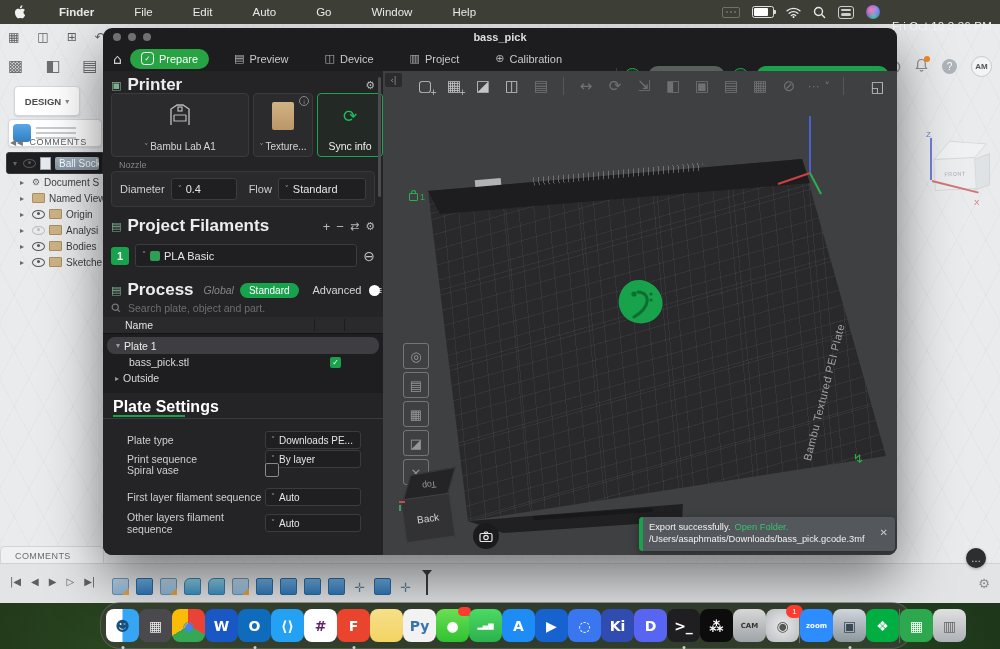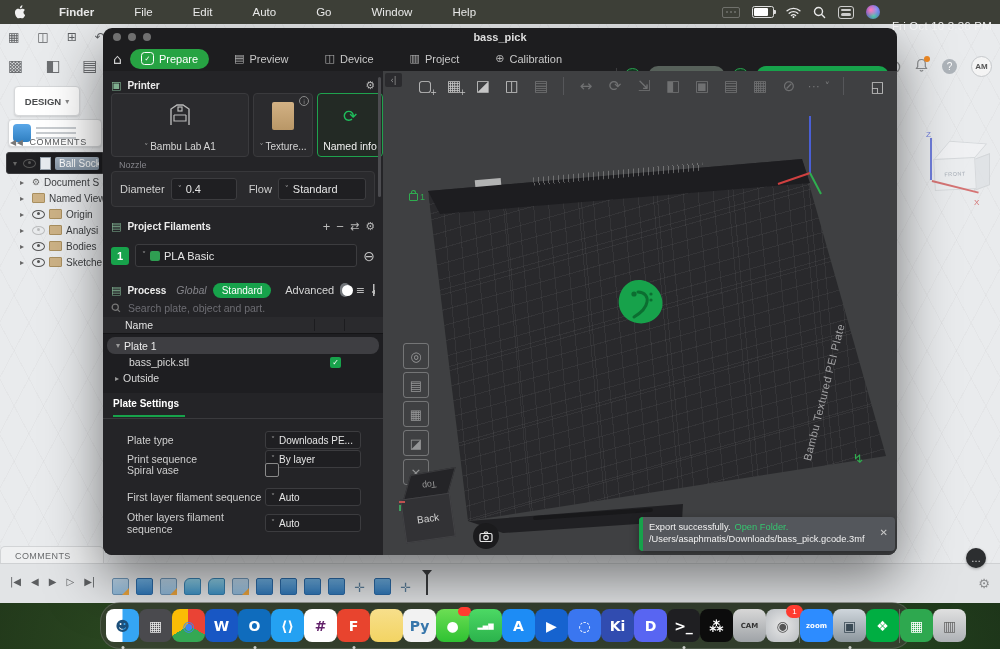--- a/index.html
+++ b/index.html
@@ -120,21 +120,21 @@
   .vdiv{width:1px;height:16px;background:#3c3c3e;}
   .drop-circ{width:15px;height:15px;border-radius:50%;border:1.4px solid #2aa14f;background:#123820;color:#2fbf63;
     font-size:8px;display:flex;align-items:center;justify-content:center;}
   .pill{height:20px;border-radius:10px;display:flex;align-items:center;padding:0 13px;font-size:11px;}
   .pill.slice{background:#57615a;color:#96a099;}
   .pill.export{background:#17a24b;color:#fff;}
   
   .sidebar{position:absolute;left:0;top:43px;width:280px;bottom:0;background:#242427;border-right:1px solid #141416;}
   .sb-hd{position:absolute;left:8px;right:8px;height:16px;display:flex;align-items:center;gap:6px;}
   .sb-hd .hico{color:#7fae8f;font-size:11px;}
-  .sb-hd .htxt{font-weight:bold;color:#ececec;font-size:10px;}
+  .sb-hd .htxt{font-weight:bold;color:#ececec;font-size:17px;}
   .sb-hd .spacer{flex:1;}
   .sb-hd .rico{color:#b9b9b9;font-size:11px;}
   .cards{position:absolute;left:8px;top:22px;display:flex;gap:4px;}
   .card{background:#2b2b2e;border:1px solid #3a3a3d;border-radius:4px;height:62px;position:relative;}
   .card .cap{position:absolute;left:0;right:0;bottom:4px;text-align:center;font-size:10px;color:#d5d5d5;white-space:nowrap;overflow:hidden;}
   .card .cap .crt{color:#9a9a9a;font-size:8px;margin-right:2px;}
   .card.printer-card{width:136px;}
   .card.plate-card{width:58px;}
   .card.sync-card{width:64px;border:1.4px solid #1fa24e;background:#232a25;}
   .printer-art{position:absolute;left:50%;top:9px;transform:translateX(-50%);}
@@ -176,21 +176,21 @@
      padding-left:22px;font-size:10.5px;color:#e3e3e3;position:relative;}
   .obj-head .cdiv{position:absolute;top:2px;bottom:2px;width:1px;background:#1c1c1f;}
   .row-plate{margin:3px 4px 0;height:17px;background:#3e3e42;border-radius:8px;display:flex;align-items:center;
      padding-left:9px;gap:4px;font-size:10.5px;color:#ececec;}
   .row-stl{height:16px;display:flex;align-items:center;padding-left:26px;font-size:10.5px;color:#d9d9d9;position:relative;}
   .chk-on{position:absolute;right:42px;width:11px;height:11px;background:#17a24b;border-radius:2px;color:#fff;
      font-size:8px;display:flex;align-items:center;justify-content:center;}
   .row-out{height:16px;display:flex;align-items:center;padding-left:12px;gap:4px;font-size:10.5px;color:#d9d9d9;}
   .exp8{font-size:8px;color:#9a9a9a;}
   .ps-bar{position:absolute;left:0;right:0;top:322px;height:25px;background:#242427;border-bottom:1px solid #3a3a3d;}
-  .ps-bar .pst{position:absolute;left:10px;top:5px;font-size:10px;font-weight:bold;color:#fff;}
+  .ps-bar .pst{position:absolute;left:10px;top:5px;font-size:16px;font-weight:bold;color:#fff;}
   .ps-bar .underline{position:absolute;left:10px;top:22px;width:72px;height:2px;background:#17a24b;}
   .ps-row{position:absolute;left:24px;right:12px;height:18px;display:flex;align-items:center;}
   .ps-row .plab{width:138px;font-size:10.5px;color:#cfcfcf;line-height:1.15;}
   .ps-row .sel{height:16px;width:84px;font-size:10px;padding:0 5px;}
   .chk-off{width:12px;height:12px;border:1px solid #8a8a8a;border-radius:2px;background:#232326;}
   .sb-scroll{position:absolute;right:2px;top:6px;width:3px;height:120px;background:#4c4c50;border-radius:2px;}
   
   .viewport{position:absolute;left:280px;top:43px;right:0;bottom:0;background:#3f4042;overflow:hidden;}
   .collapse{position:absolute;left:2px;top:2px;width:17px;height:14px;background:#2b2b2e;border-radius:2px;
      color:#9a9a9a;font-size:8px;display:flex;align-items:center;justify-content:center;}
@@ -483,21 +483,21 @@
           </svg>
           <div class="cap"><span class="crt g">˅</span><span>Bambu Lab A1</span></div>
         </div>
         <div class="card plate-card">
           <span class="info-dot g">i</span>
           <div class="plate-thumb"></div>
           <div class="cap"><span class="crt g">˅</span><span>Texture...</span></div>
         </div>
         <div class="card sync-card">
           <span class="sync-ic g">⟳</span>
-          <div class="cap"><span>Named info</span></div>
+          <div class="cap"><span>Sync info</span></div>
         </div>
       </div>
 
       <div class="nozzle-lab">Nozzle</div>
       <div class="nozzle-panel">
         <span class="flab">Diameter</span>
         <span class="sel" style="width:52px;">
           <span class="crt g">˅</span>
           <span>0.4</span>
         </span>

